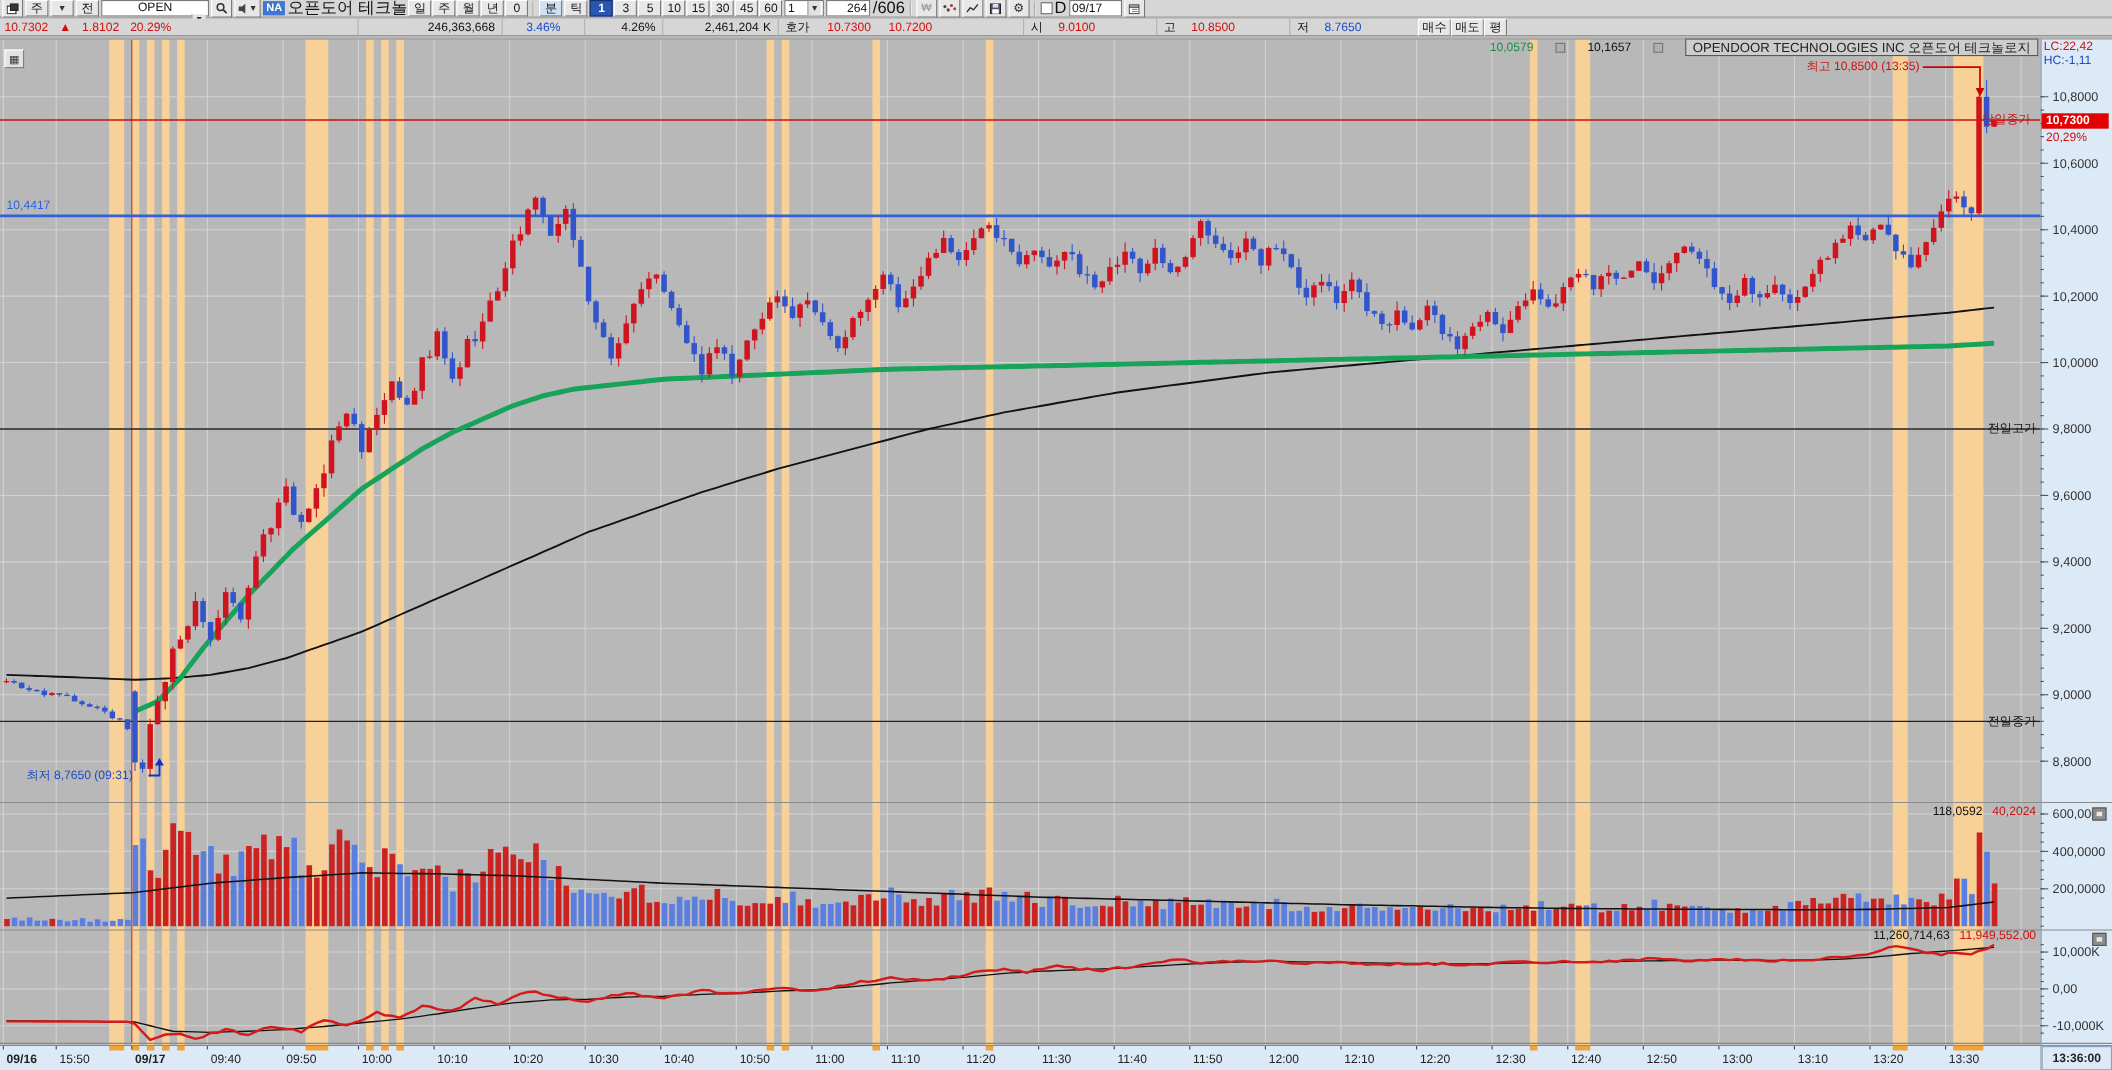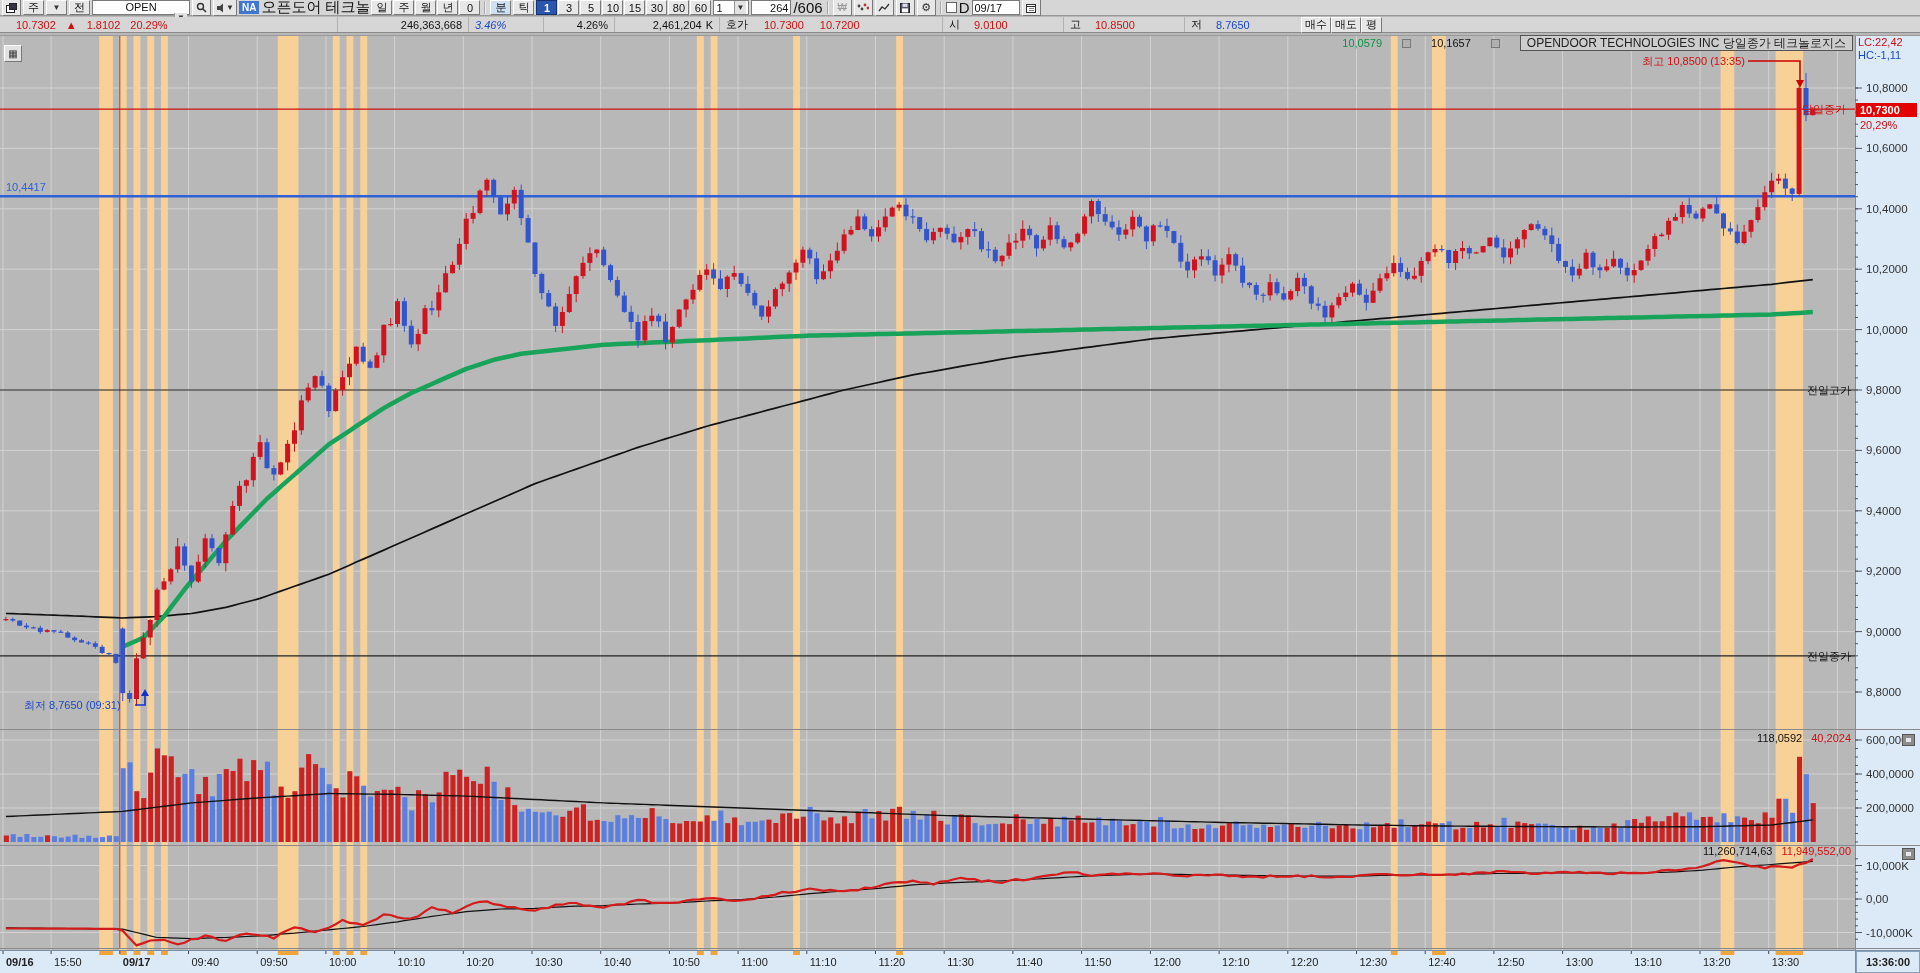--- a/index.html
+++ b/index.html
@@ -103,21 +103,21 @@
   <span class="btn">
         <span>틱</span>
       </span>
   <span id="intBtns" style="display:inline-flex;gap:1px;">
         <span class="btn sel">1</span>
         <span class="btn">3</span>
         <span class="btn">5</span>
         <span class="btn">10</span>
         <span class="btn">15</span>
         <span class="btn">30</span>
-        <span class="btn">80</span>
+        <span class="btn">45</span>
         <span class="btn">60</span>
       </span>
   <span class="combo" style="width:30px;">
         <span>1</span>
         <span class="arr">▼</span>
       </span>
   <span class="combo" style="width:34px;justify-content:flex-end;">
         <span>264</span>
       </span>
   <span class="tlabel">/606</span>
@@ -154,30 +154,30 @@
         <svg width="10" height="10">
           <rect x="0.5" y="1.5" width="9" height="8" fill="#fff" stroke="#333"></rect>
           <line x1="0.5" y1="3.5" x2="9.5" y2="3.5" stroke="#333"></line>
           <line x1="3" y1="5.5" x2="8" y2="5.5" stroke="#888"></line>
           <line x1="3" y1="7.5" x2="8" y2="7.5" stroke="#888"></line>
         </svg>
       </span>
 </div>
 
 <div id="tb2">
-  <span class="cell" style="width:315px;justify-content:flex-start;padding-left:16px;gap:10px;">
+  <span class="cell" style="width:315px;justify-content:flex-start;padding-left:4px;gap:10px;">
     <span class="red">10.7302</span>
     <span class="red">▲</span>
     <span class="red">1.8102</span>
     <span class="red">20.29%</span>
   </span>
   <span class="cell" style="width:118px;justify-content:flex-end;">
     <span class="blk">246,363,668</span>
   </span>
-  <span class="cell" style="width:62px;justify-content:flex-start;font-style:italic;">
+  <span class="cell" style="width:62px;justify-content:center;">
     <span class="blue">3.46%</span>
   </span>
   <span class="cell" style="width:58px;justify-content:flex-end;">
     <span class="blk">4.26%</span>
   </span>
   <span class="cell" style="width:92px;justify-content:flex-end;">
     <span class="blk">2,461,204</span>
     <span class="blk">K</span>
   </span>
   <span class="cell" style="width:210px;gap:16px;">
@@ -1275,21 +1275,21 @@
         <line x1="0" y1="917.5" x2="1920" y2="917.5" stroke="#7a8fa6"></line>
       </svg>
 
   <div id="cornericon">▦</div>
 
   <div class="ov" id="ttlrow" style="right:67px;top:2px;">
     <span class="green">10,0579</span>
     <span class="sq"></span>
     <span class="blk">10,1657</span>
     <span class="sq"></span>
-    <span id="ttlbox">OPENDOOR TECHNOLOGIES INC  당일종가 테크놀로지스</span>
+    <span id="ttlbox">OPENDOOR TECHNOLOGIES INC  오픈도어 테크놀로지</span>
   </div>
   <div class="ov red" style="left:1858px;top:3px;">LC:22,42</div>
   <div class="ov blue" style="left:1858px;top:16px;">HC:-1,11</div>
 
   <div class="ov ovr red" style="right:175px;top:22px;">최고 10,8500 (13:35)</div>
   <div class="ov blue" style="left:24px;top:666px;">최저 8,7650 (09:31)</div>
   <div class="ov red" style="right:74px;top:70px;padding-left:12px;">당일종가</div>
   <div class="ov blk" style="right:69px;top:351px;">전일고가</div>
   <div class="ov blk" style="right:69px;top:617px;">전일종가</div>
   <div class="ov" style="left:6px;top:148px;color:#2f62d8;">10,4417</div>

